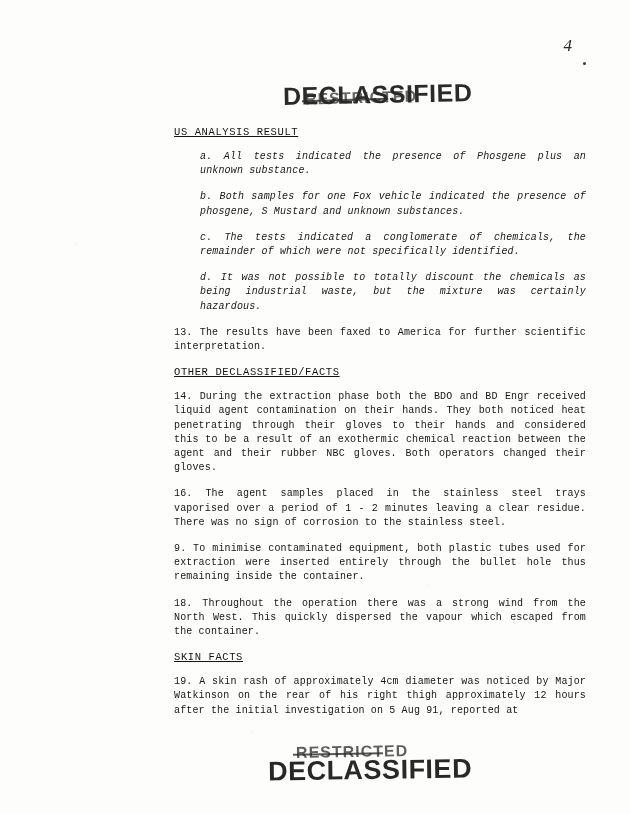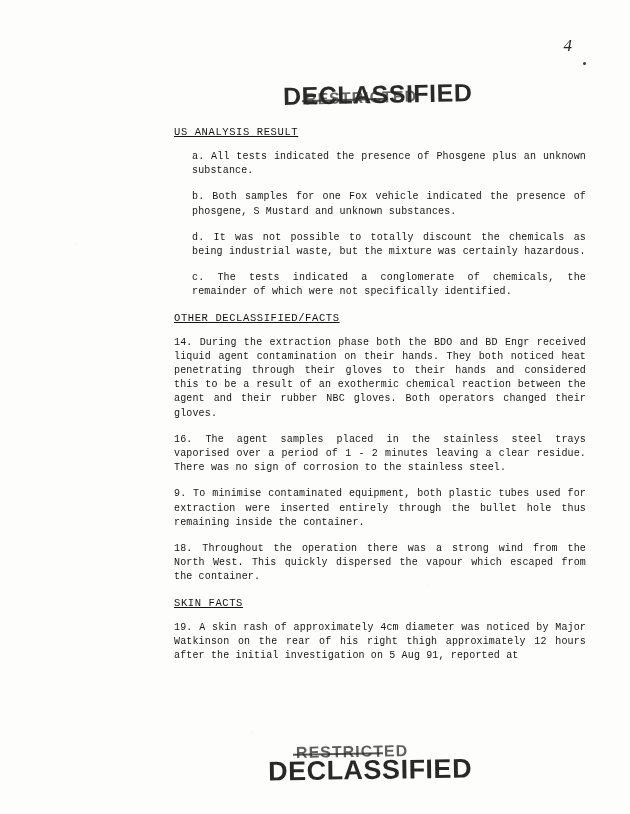--- a/index.html
+++ b/index.html
@@ -68,22 +68,23 @@
 
   p.para {
     font-size: 10px;
     line-height: 14.2px;
     margin: 0 0 12px 0;
     text-align: justify;
     letter-spacing: 0.15px;
     color: #161616;
   }
   p.sub {
-    margin-left: 18px;
+    margin-left: 26px;
     margin-bottom: 12px;
+    font-style: italic;
   }
   .faint { color: #3c3c3c; }
 
   
   .stamp {
     position: absolute;
     pointer-events: none;
     white-space: nowrap;
   }
   .declassified-top {
@@ -159,22 +160,23 @@
 
   <div class="stamp declassified-top">DECLASSIFIED</div>
   <div class="stamp restricted-top">RESTRICTED</div>
   <div class="stamp strike-top"></div>
 
   <div class="content">
 
     <div class="heading">US ANALYSIS RESULT</div>
     <p class="para sub">a.   All tests indicated the presence of Phosgene plus an unknown substance.</p>
     <p class="para sub">b.   Both samples for one Fox vehicle indicated the presence of phosgene, S Mustard and unknown substances.</p>
+    <p class="para sub faint">c.   The tests indicated a conglomerate of chemicals, the remainder of which were not specifically identified.</p>
     <p class="para sub faint">d.   It was not possible to totally discount the chemicals as being industrial waste, but the mixture was certainly hazardous.</p>
-    <p class="para sub faint">c.   The tests indicated a conglomerate of chemicals, the remainder of which were not specifically identified.</p>
+    <p class="para">13.  The results have been faxed to America for further scientific interpretation.</p>
 
     <div class="heading">OTHER DECLASSIFIED/FACTS</div>
     <p class="para">14.  During the extraction phase both the BDO and BD Engr received liquid agent contamination on their hands.  They both noticed heat penetrating through their gloves to their hands and considered this to be a result of an exothermic chemical reaction between the agent and their rubber NBC gloves.  Both operators changed their gloves.</p>
     <p class="para">16.  The agent samples placed in the stainless steel trays vaporised over a period of 1 - 2 minutes leaving a clear residue.  There was no sign of corrosion to the stainless steel.</p>
     <p class="para">9.  To minimise contaminated equipment, both plastic tubes used for extraction were inserted entirely through the bullet hole thus remaining inside the container.</p>
     <p class="para">18.  Throughout the operation there was a strong wind from the North West.  This quickly dispersed the vapour which escaped from the container.</p>
 
     <div class="heading">SKIN FACTS</div>
     <p class="para">19.  A skin rash of approximately 4cm diameter was noticed by Major Watkinson on the rear of his right thigh approximately 12 hours after the initial investigation on 5 Aug 91, reported at</p>
 

